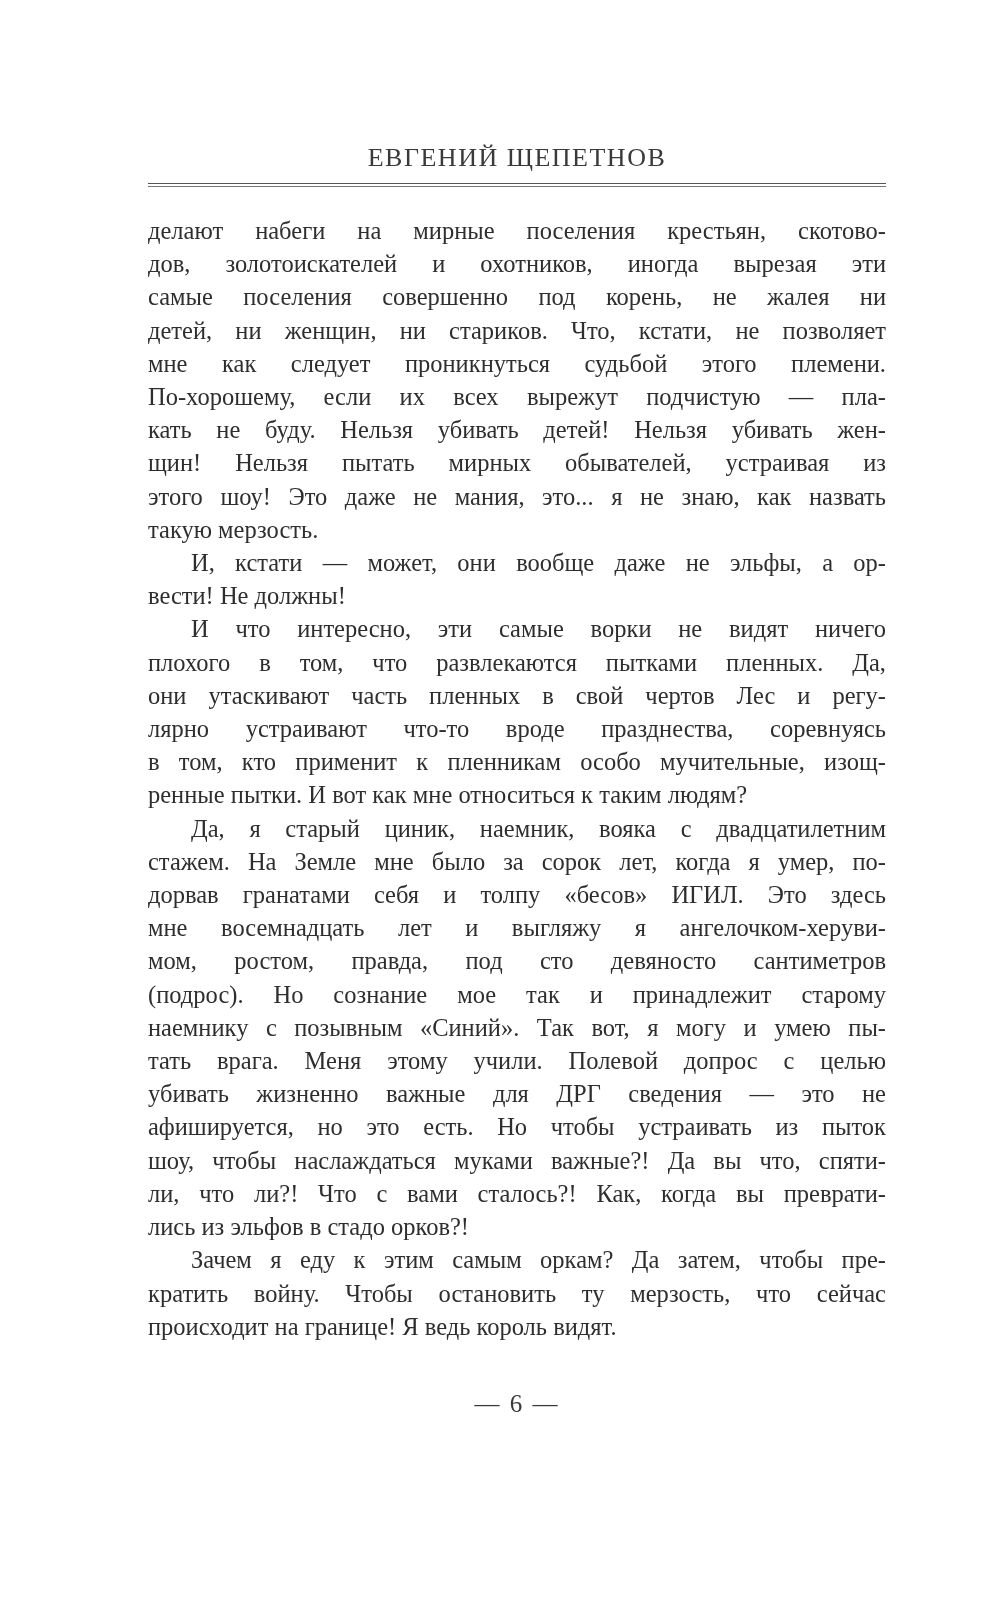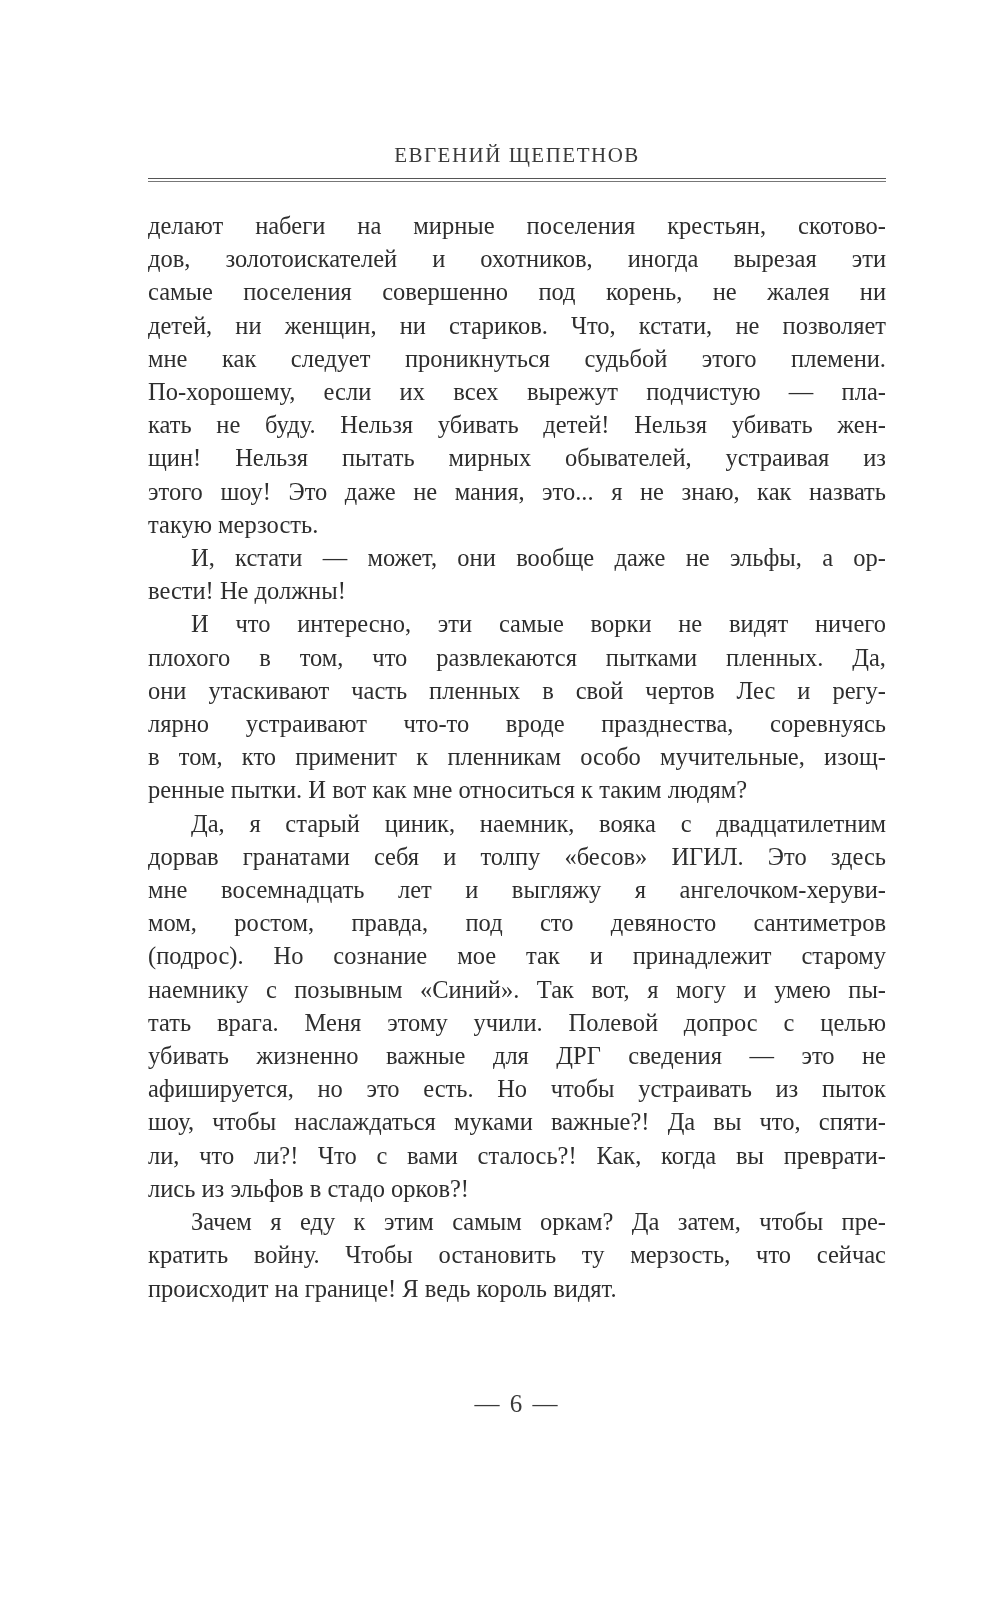--- a/index.html
+++ b/index.html
@@ -18,21 +18,21 @@
   .page {
     position: absolute;
     left: 148px;
     top: 0;
     width: 738px;
     height: 100%;
   }
   .running-head {
     padding-top: 143px;
     text-align: center;
-    font-size: 21px;
+    font-size: 26px;
     letter-spacing: 1.5px;
     color: #3a3a3a;
   }
   .head-rule {
     margin-top: 10px;
     height: 2px;
     border-top: 1.5px solid #555555;
     border-bottom: 1px solid #777777;
   }
   .text-body {
@@ -85,20 +85,21 @@
       <div class="paragraph">
         <div class="line indent">И что интересно, эти самые ворки не видят ничего</div>
         <div class="line">плохого в том, что развлекаются пытками пленных. Да,</div>
         <div class="line">они утаскивают часть пленных в свой чертов Лес и регу-</div>
         <div class="line">лярно устраивают что-то вроде празднества, соревнуясь</div>
         <div class="line">в том, кто применит к пленникам особо мучительные, изощ-</div>
         <div class="line last">ренные пытки. И вот как мне относиться к таким людям?</div>
       </div>
       <div class="paragraph">
         <div class="line indent">Да, я старый циник, наемник, вояка с двадцатилетним</div>
+        <div class="line">стажем. На Земле мне было за сорок лет, когда я умер, по-</div>
         <div class="line">дорвав гранатами себя и толпу «бесов» ИГИЛ. Это здесь</div>
         <div class="line">мне восемнадцать лет и выгляжу я ангелочком-херуви-</div>
         <div class="line">мом, ростом, правда, под сто девяносто сантиметров</div>
         <div class="line">(подрос). Но сознание мое так и принадлежит старому</div>
         <div class="line">наемнику с позывным «Синий». Так вот, я могу и умею пы-</div>
         <div class="line">тать врага. Меня этому учили. Полевой допрос с целью</div>
         <div class="line">убивать жизненно важные для ДРГ сведения — это не</div>
         <div class="line">афишируется, но это есть. Но чтобы устраивать из пыток</div>
         <div class="line">шоу, чтобы наслаждаться муками важные?! Да вы что, спяти-</div>
         <div class="line">ли, что ли?! Что с вами сталось?! Как, когда вы преврати-</div>

